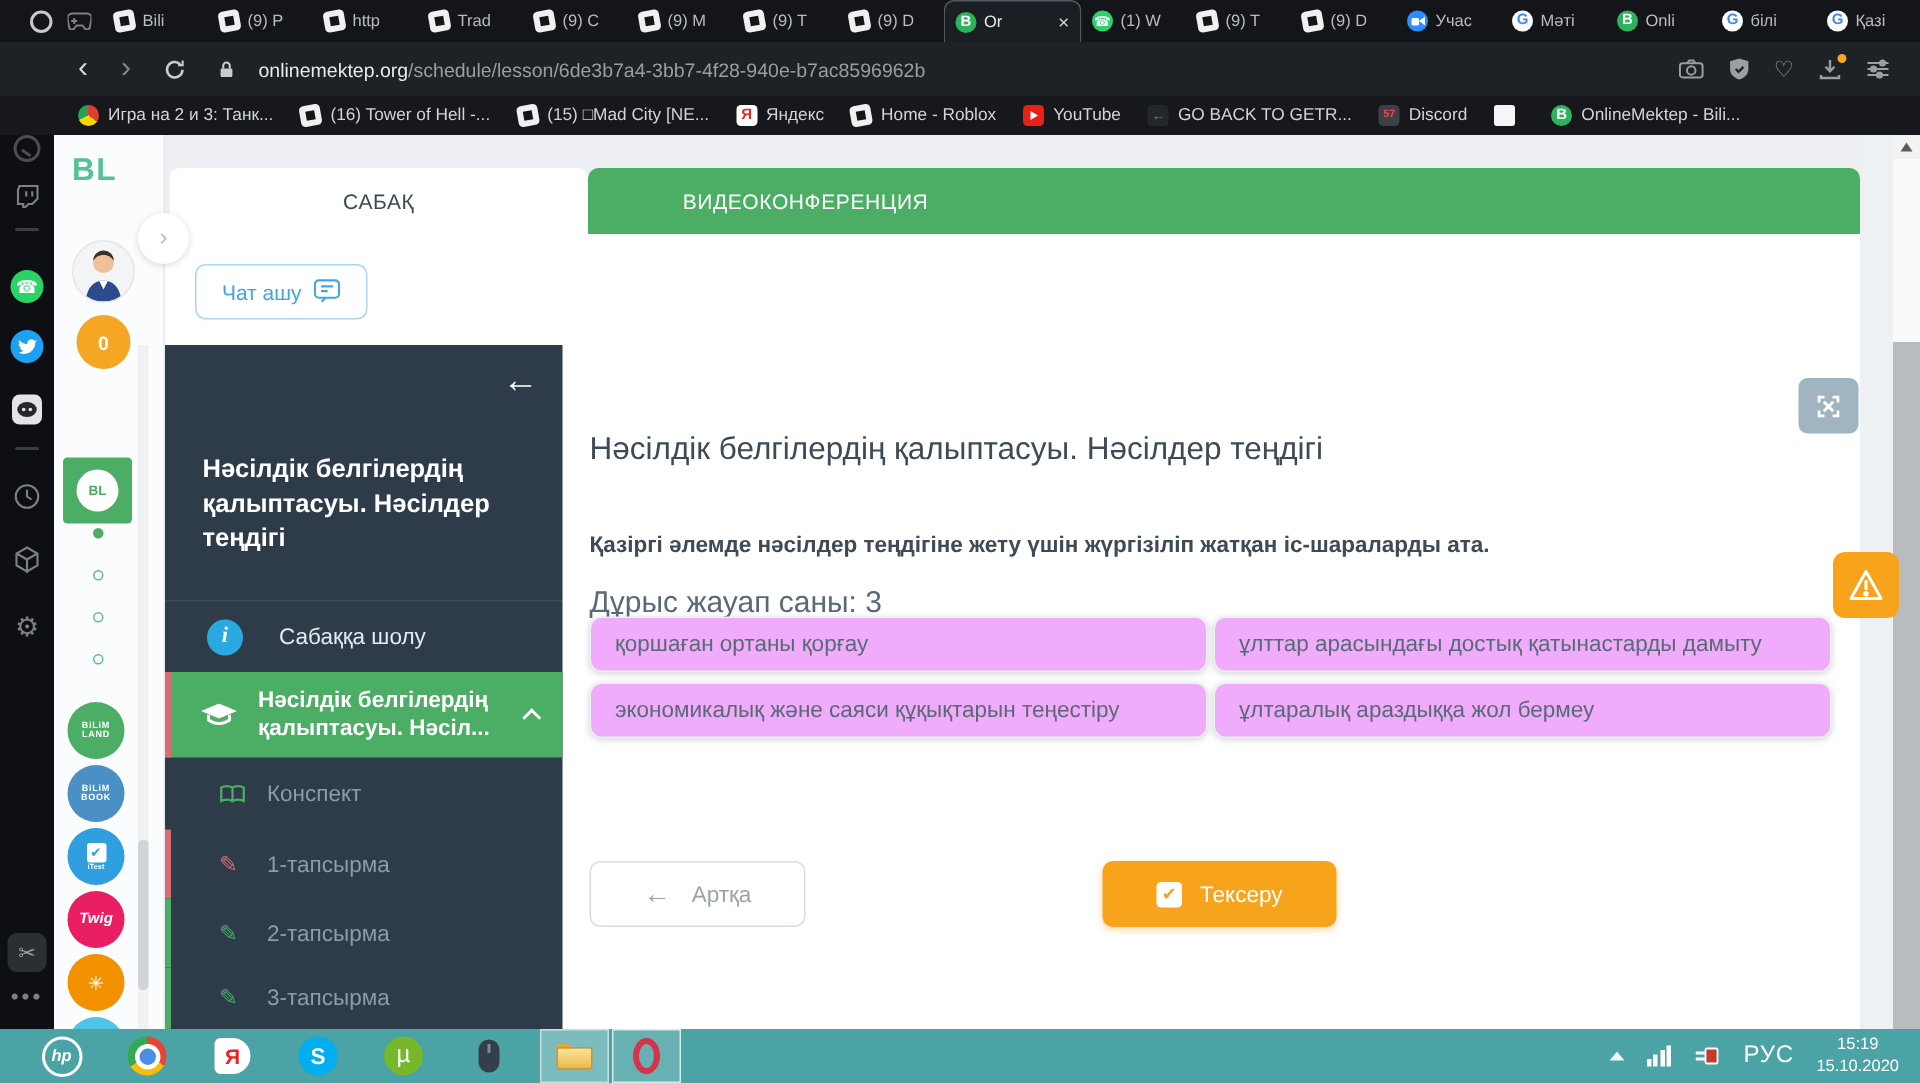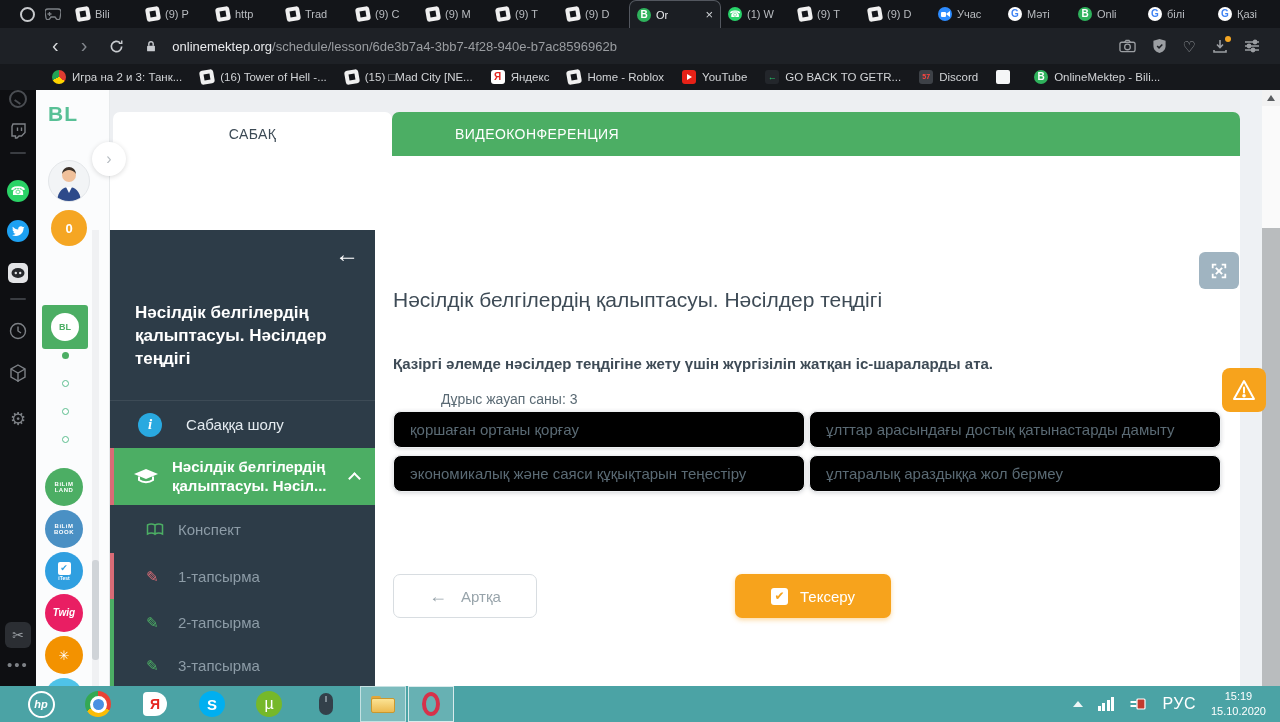--- a/index.html
+++ b/index.html
@@ -127,23 +127,23 @@
   .ls-t3{top:415px;height:41px;overflow:hidden;}
   .pencil{font-size:15px;line-height:1;}
   .pencil.red{color:#d96b76;}
   .pencil.green{color:#4cae64;}
 
   
   .fullscreen-btn{position:absolute;left:1089px;top:162px;width:40px;height:37px;background:#a0b4c1;border-radius:6px;
                   display:flex;align-items:center;justify-content:center;}
   .c-title{position:absolute;left:283px;top:198px;font-size:21px;color:#3e4b56;}
   .c-question{position:absolute;left:283px;top:265px;font-size:15px;font-weight:bold;color:#3e4b56;}
-  .c-count{position:absolute;left:283px;top:301px;font-size:14px;color:#5a6a74;margin-left:48px;}
+  .c-count{position:absolute;left:283px;top:301px;font-size:20px;color:#5a6a74;}
   .options{position:absolute;left:283px;top:321px;display:grid;grid-template-columns:412px 412px;gap:7px 4px;}
-  .option{height:37px;background:#000000;border:1px solid #edeff1;border-radius:8px;box-shadow:0 1px 4px rgba(60,70,80,.22);
+  .option{height:37px;background:#f0abfc;border:1px solid #edeff1;border-radius:8px;box-shadow:0 1px 4px rgba(60,70,80,.22);
           display:flex;align-items:center;padding:0 16px;font-size:15px;color:#5a6a74;cursor:pointer;}
   .back-btn{position:absolute;left:283px;top:484px;width:144px;height:44px;background:#fff;border:1px solid #d8dde1;border-radius:7px;
             display:flex;align-items:center;justify-content:center;gap:14px;color:#98a4ab;font-size:15px;}
   .back-btn .arr{font-size:18px;line-height:1;}
   .check-btn{position:absolute;left:625px;top:484px;width:156px;height:44px;background:#f7a31c;border:none;border-radius:7px;
              display:flex;align-items:center;justify-content:center;gap:12px;color:#fff;font-size:15px;box-shadow:0 2px 5px rgba(247,163,28,.4);}
   .check-box{width:17px;height:17px;background:#fff;border-radius:3px;color:#f7a31c;font-size:12px;font-weight:bold;line-height:17px;text-align:center;}
 
   .warning-tab{position:absolute;left:1186px;top:278px;width:44px;height:44px;background:#f7a31c;border-radius:8px;z-index:6;
                display:flex;align-items:center;justify-content:center;}
@@ -455,20 +455,30 @@
     </div>
     <div class="rail-handle">›</div>
 
     <div class="module">
       <div class="mtab lesson">САБАҚ</div>
       <div class="mtab video">
           <span>ВИДЕОКОНФЕРЕНЦИЯ</span>
         </div>
       <div class="panel"></div>
 
+      <div class="chat-btn">
+        <span>Чат ашу</span>
+        <span>
+          <svg width="18" height="17" viewBox="0 0 20 19" fill="none" stroke="#41a7dc" stroke-width="1.6">
+              <rect x="1" y="1" width="18" height="13" rx="3"></rect>
+              <path d="M6 17l3-3"></path>
+              <path d="M5.5 5.5h9M5.5 9h5"></path>
+            </svg>
+        </span>
+      </div>
 
       <div class="lsidebar">
         <span class="ls-back">←</span>
         <div class="ls-title">Нәсілдік белгілердің қалыптасуы. Нәсілдер теңдігі</div>
 
         <div class="ls-row ls-overview">
           <span class="info-ic">i</span>
           <span class="lbl">Сабаққа шолу</span>
         </div>
 

